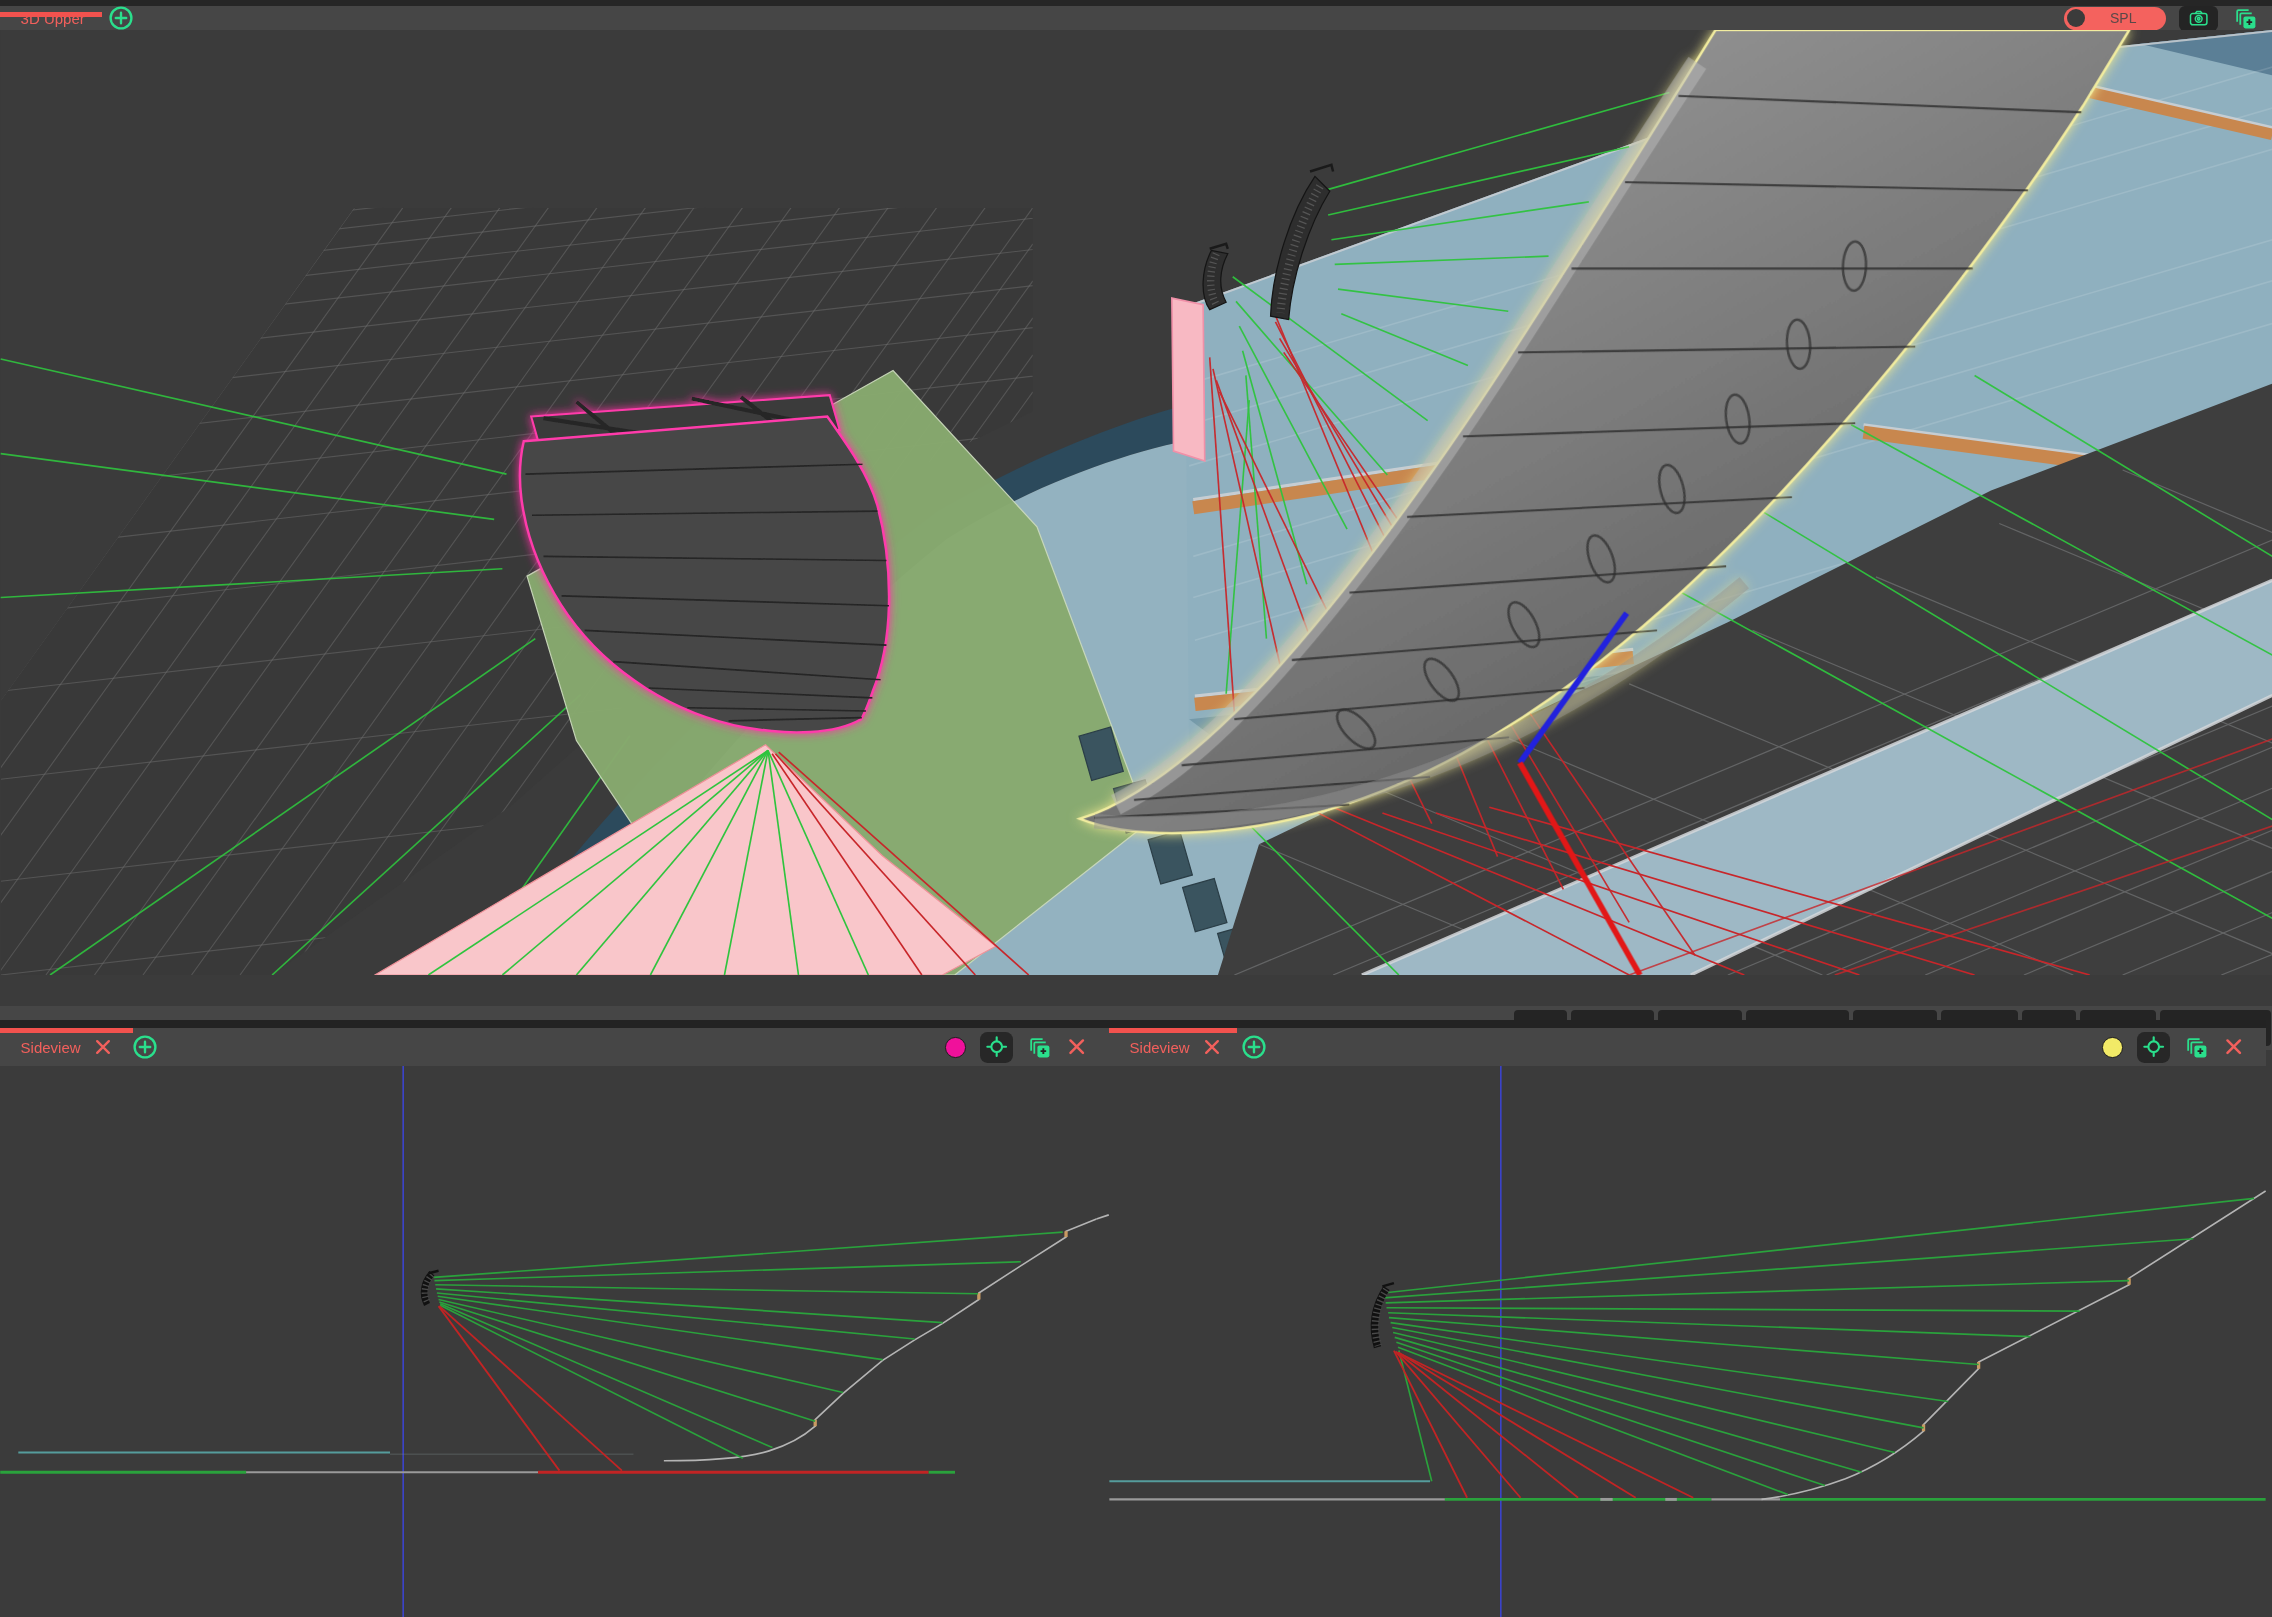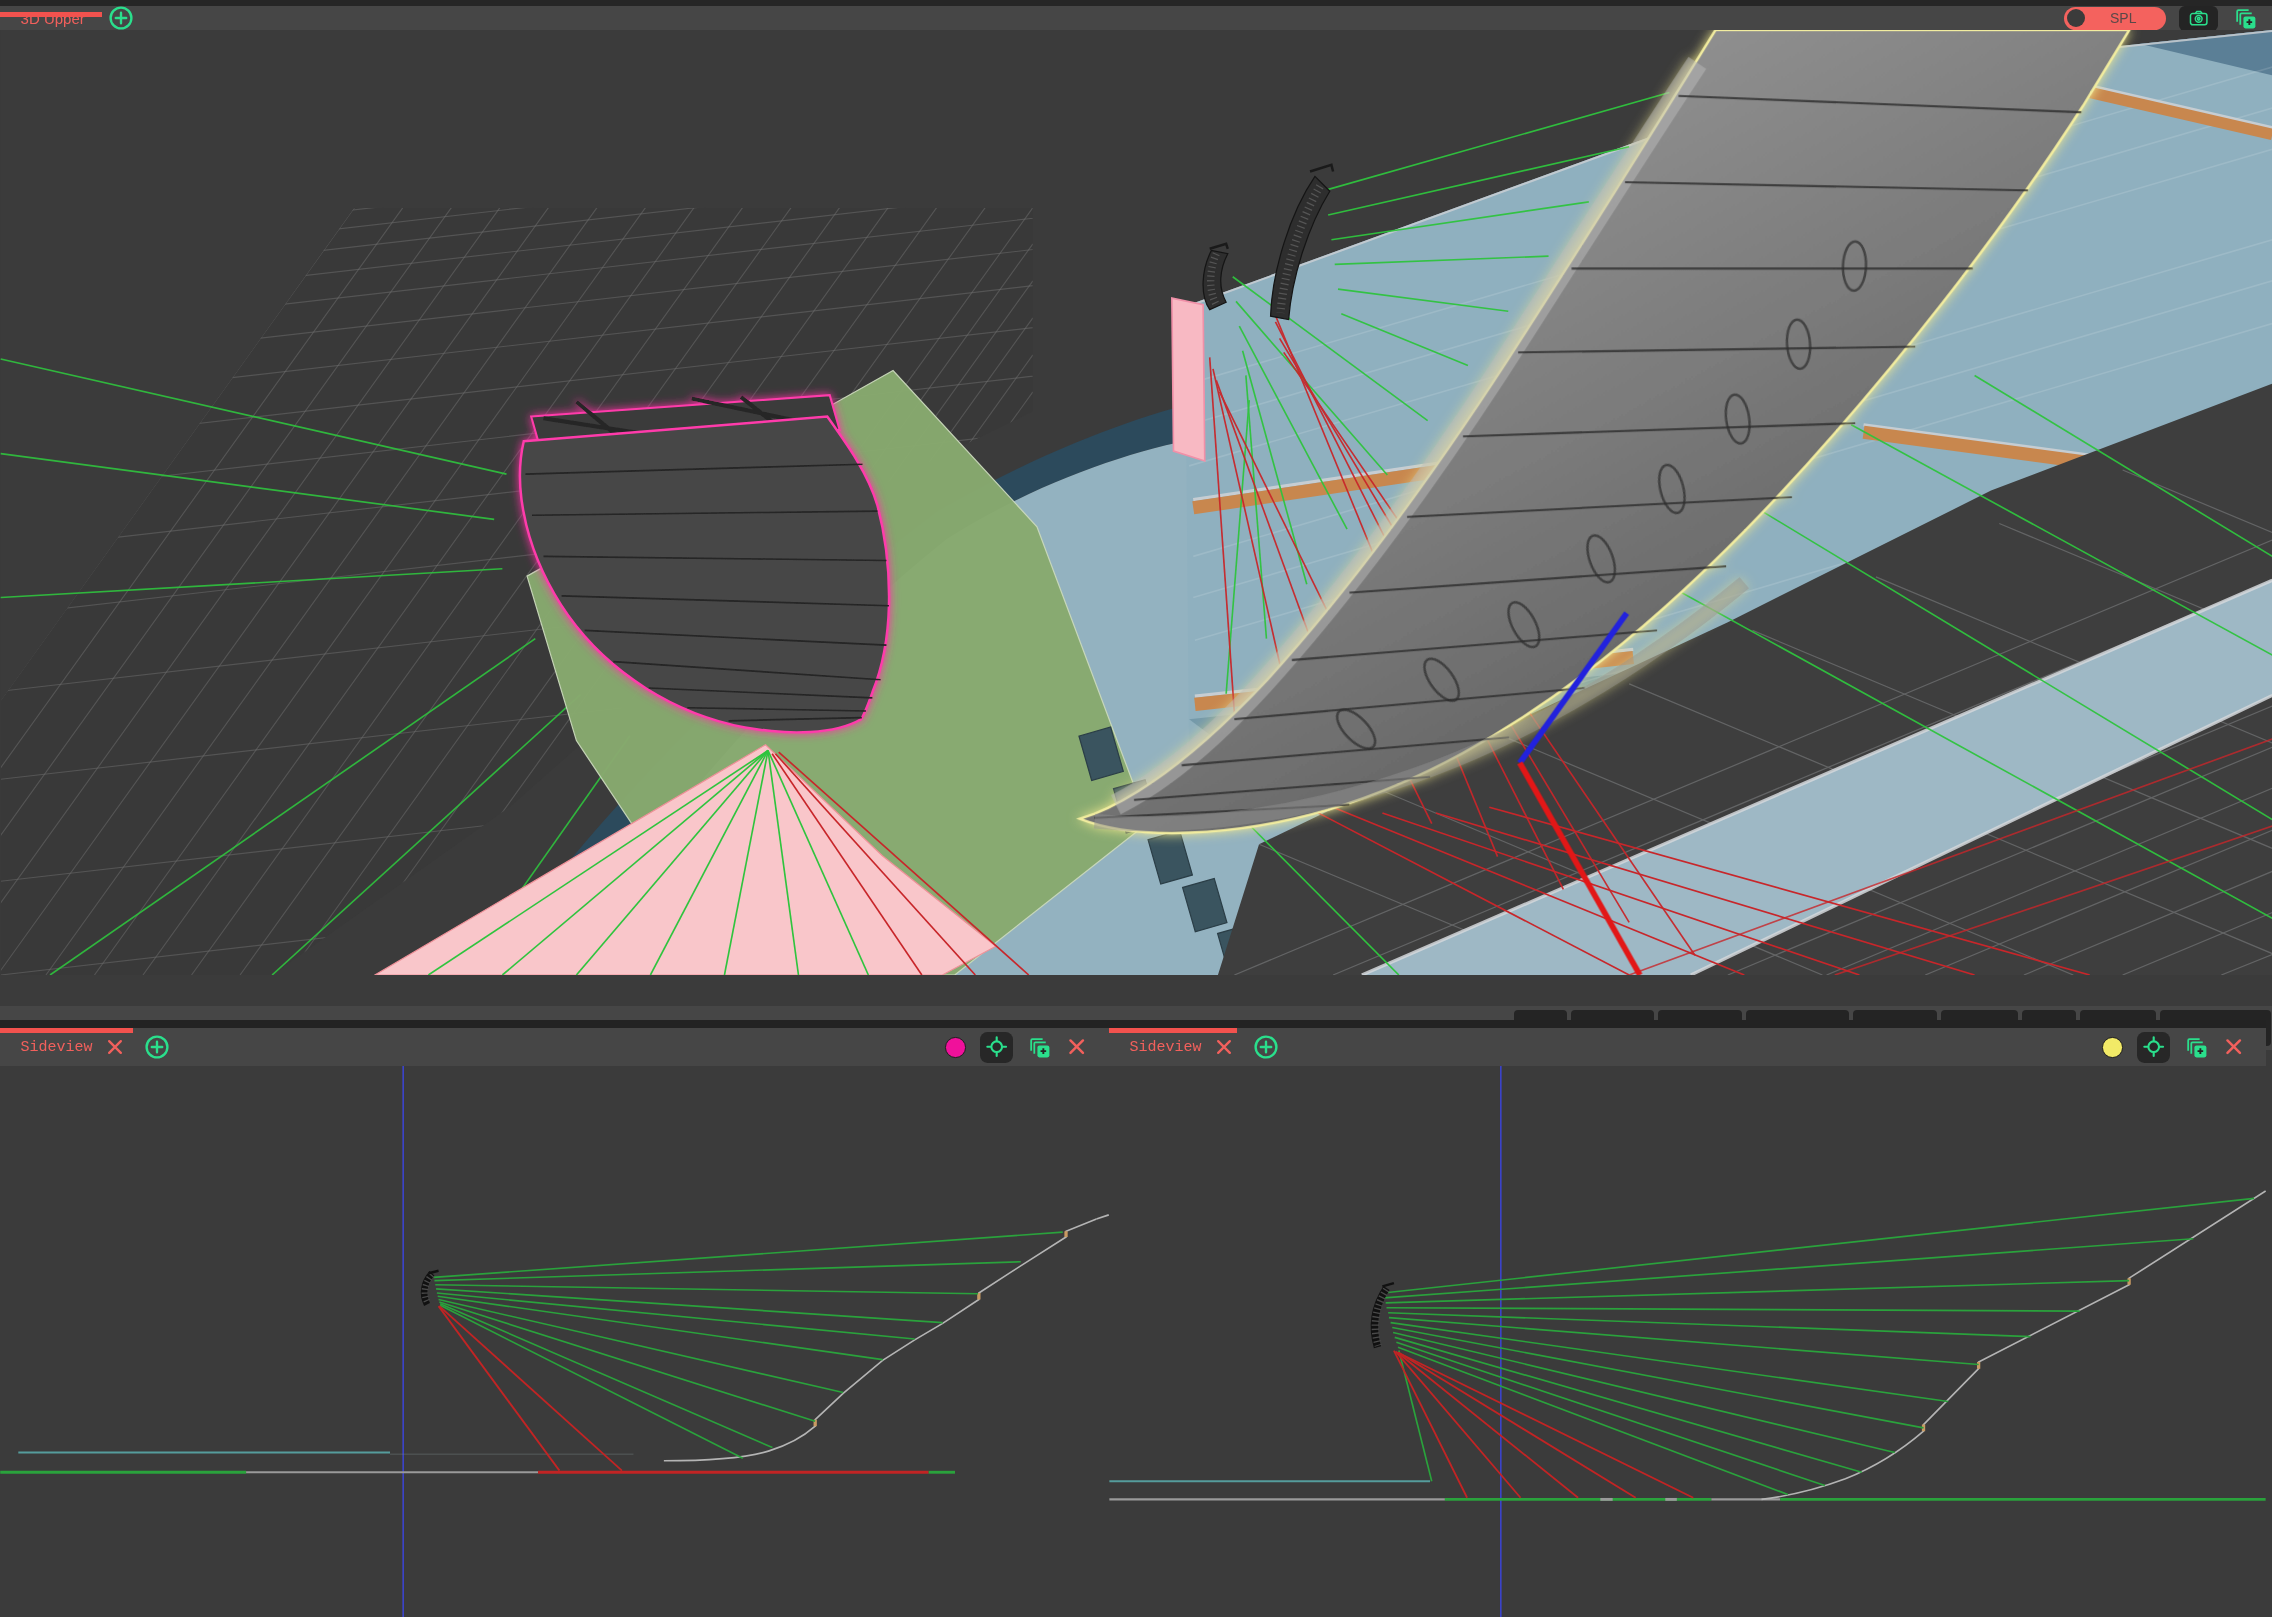--- a/index.html
+++ b/index.html
@@ -19,21 +19,21 @@
   .spl-text{margin-left:46px;font-size:14px;color:#5a4848;}
   .cam-btn-t{width:39px;height:25px;background:#242424;border-radius:5.8px;}
   
   .viewport3d{position:absolute;left:0;top:30px;width:2273px;height:945px;}
   .viewport3d svg{display:block;}
   .vp-footer{position:absolute;left:0;top:976px;width:2273px;height:44px;background:#464646;
              display:flex;align-items:center;justify-content:flex-end;gap:4.1px;padding-right:1.6px;box-sizing:border-box;}
   .cam-btn{height:36px;background:#242424;color:#ececec;border:none;border-radius:4.1px;
            font-family:"Liberation Sans",sans-serif;font-size:14px;padding:0 12.3px;cursor:pointer;white-space:nowrap;}
   
-  .panels{position:absolute;left:0;top:1020px;width:2195px;height:597px;display:flex;font-family:Liberation Mono, monospace;}
+  .panels{position:absolute;left:0;top:1020px;width:2195px;height:597px;display:flex;}
   .panel{position:relative;background:#3b3b3b;}
   .panel.left{width:1109px;}
   .panel.right{width:1157px;}
   .vdivider{width:6.6px;height:597px;background:#1f1f1f;}
   .p-strip{height:8.2px;background:#232323;}
   .p-header{position:relative;height:38px;background:#464646;display:flex;align-items:center;}
   .p-indicator{position:absolute;left:0;top:0;height:5px;background:#f2524e;}
   .panel.left .p-indicator{width:133px;}
   .panel.right .p-indicator{width:128px;}
   .p-label{color:#f2605c;font-size:15px;padding-left:20.6px;}

